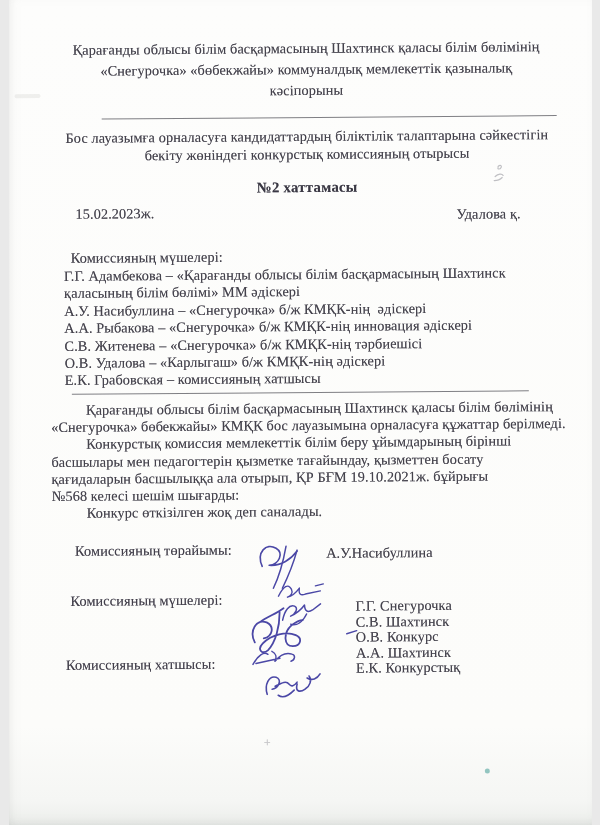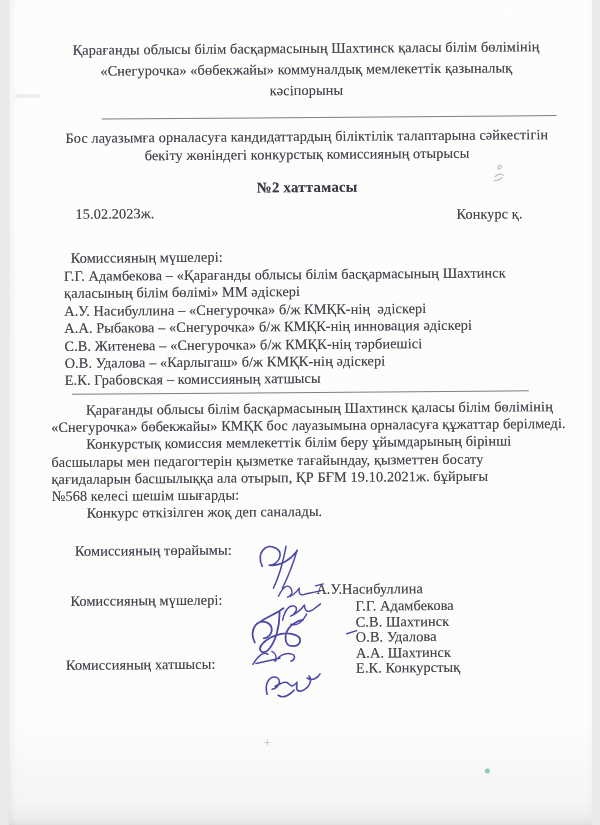--- a/index.html
+++ b/index.html
@@ -23,21 +23,21 @@
   .date{top:204px;left:68px;}
   .city{top:207px;left:449px;}
   .members-head{top:248px;left:63px;}
   .members{top:266px;left:56px;width:503px;line-height:17.4px;}
   .members div{white-space:pre-wrap;}
   .rule2{top:392px;left:63px;width:457px;}
   .body-block{top:400px;left:42px;width:533px;line-height:17.2px;}
   .indent{text-indent:35px;}
   .sig-label{color:#423f4b;}
   .chair-label{top:541px;left:65px;}
-  .chair-name{top:545px;left:306px;margin-top:36px;}
+  .chair-name{top:545px;left:316px;}
   .memb-label{top:591px;left:60px;}
   .names{top:599px;left:345px;line-height:15.6px;}
   .secr-label{top:655px;left:55px;}
   .sig-svg{top:530px;left:228px;}
   .sig-svg path{fill:none;stroke:var(--ink,#4b48a6);stroke-linecap:round;stroke-linejoin:round;}
   .smudge{top:164px;left:484px;width:16px;height:24px;opacity:.55;}
   .smudge path{fill:none;stroke:#8e8e96;stroke-width:1.2;stroke-linecap:round;}
   .speck-cross{top:737px;left:252px;font-size:9px;color:#9a9aa0;opacity:.5;font-family:"DejaVu Sans",sans-serif;}
   .speck-teal{top:770px;left:473px;width:5px;height:5px;border-radius:50%;background:#3f9b94;opacity:.55;}
   .streak{top:92px;left:8px;width:26px;height:4px;background:#d9d9d6;opacity:.4;border-radius:2px;}
@@ -57,21 +57,21 @@
     <hr class="abs rule rule1">
 
     <div class="abs meeting center">
       <div>Бос лауазымға орналасуға кандидаттардың біліктілік талаптарына сәйкестігін</div>
       <div>бекіту жөніндегі конкурстық комиссияның отырысы</div>
     </div>
 
     <div class="abs protocol center">№2 хаттамасы</div>
 
     <div class="abs date">15.02.2023ж.</div>
-    <div class="abs city">Конкурс қ.</div>
+    <div class="abs city">Удалова қ.</div>
 
     <div class="abs members-head">Комиссияның мүшелері:</div>
 
     <div class="abs members">
       <div>Г.Г. Адамбекова – «Қарағанды облысы білім басқармасының Шахтинск қаласының білім бөлімі» ММ әдіскері</div>
       <div>А.У. Насибуллина – «Снегурочка» б/ж КМҚК-нің  әдіскері</div>
       <div>А.А. Рыбакова – «Снегурочка» б/ж КМҚК-нің инновация әдіскері</div>
       <div>С.В. Житенева – «Снегурочка» б/ж КМҚК-нің тәрбиешісі</div>
       <div>О.В. Удалова – «Карлыгаш» б/ж КМҚК-нің әдіскері</div>
       <div>Е.К. Грабовская – комиссияның хатшысы</div>
@@ -88,23 +88,23 @@
       <div>№568 келесі шешім шығарды:</div>
       <div class="indent">Конкурс өткізілген жоқ деп саналады.</div>
     </div>
 
     <div class="abs sig-label chair-label">Комиссияның төрайымы:</div>
     <div class="abs chair-name">А.У.Насибуллина</div>
 
     <div class="abs sig-label memb-label">Комиссияның мүшелері:</div>
 
     <div class="abs names">
-      <div>Г.Г. Адамбекова</div>
+      <div>Г.Г. Снегурочка</div>
       <div>С.В. Шахтинск</div>
-      <div>О.В. Удалова</div>
+      <div>О.В. Конкурс</div>
       <div>А.А. Шахтинск</div>
       <div>Е.К. Конкурстық</div>
     </div>
 
     <div class="abs sig-label secr-label">Комиссияның хатшысы:</div>
 
     <svg class="abs sig-svg" width="132" height="178" viewBox="0 0 132 178">
       <g>
         <path stroke-width="1.6" d="M24,36 c-6,-14 4,-24 14,-18 c8,5 3,16 -7,17 c12,1 22,-6 28,-14"></path>
         <path stroke-width="1.5" d="M48,16 c-3,16 -8,32 -13,42"></path>

